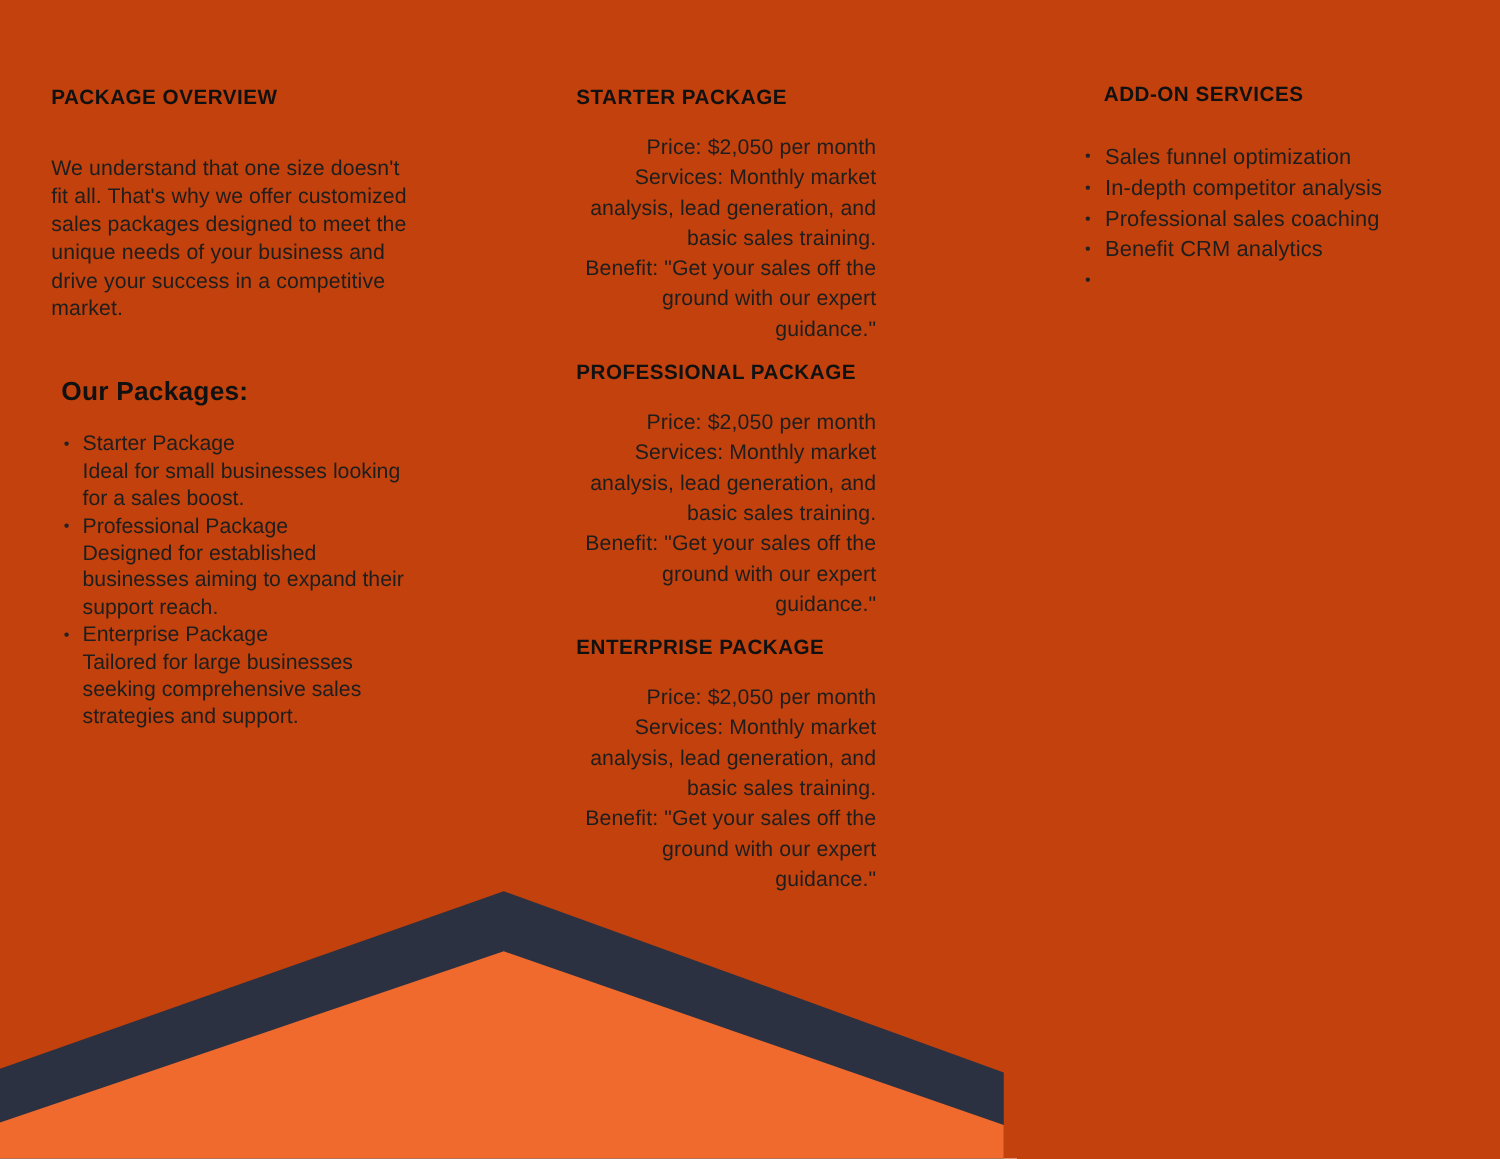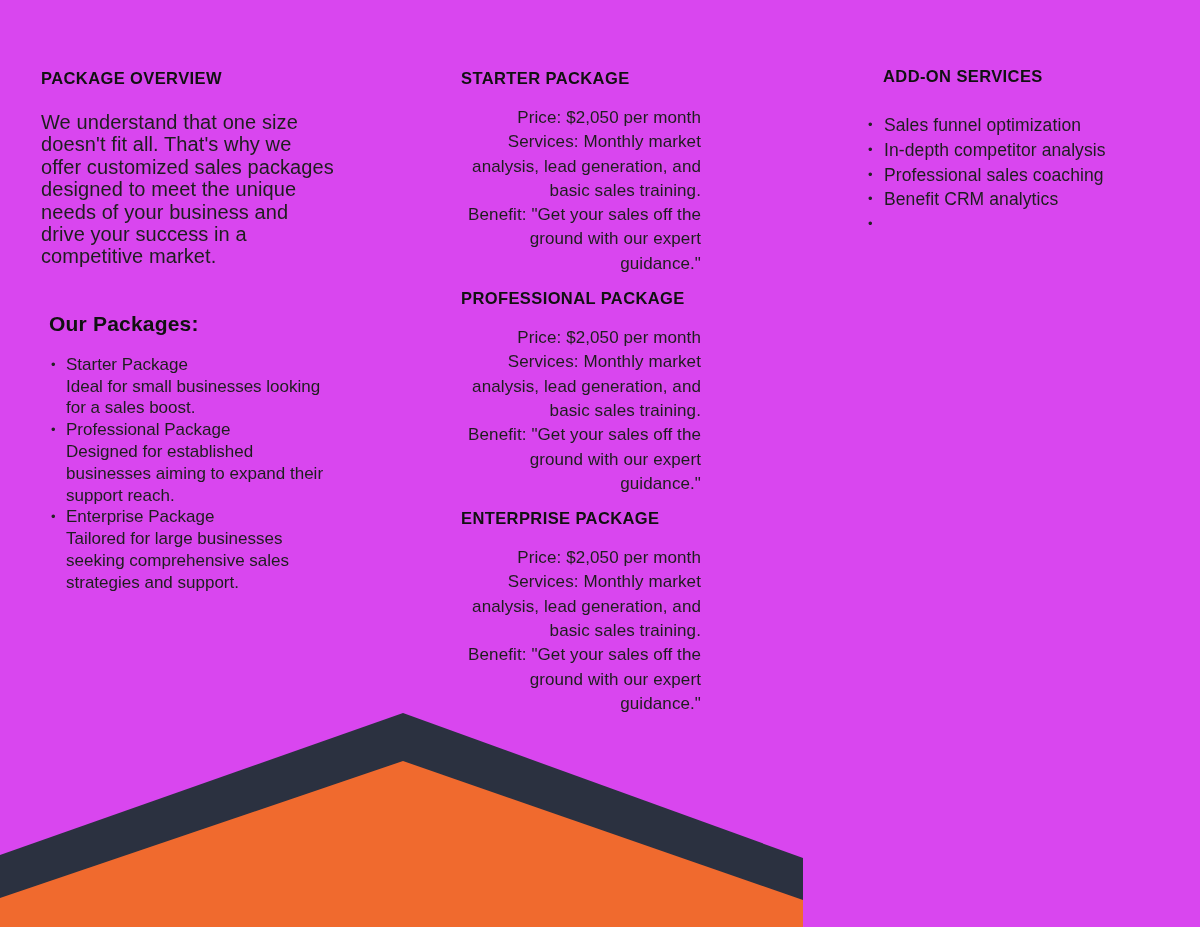--- a/index.html
+++ b/index.html
@@ -4,21 +4,21 @@
 <style>
   html, body {
     margin: 0;
     padding: 0;
     background: #ffffff;
   }
   #canvas {
     position: relative;
     width: 1200px;
     height: 927px;
-    background: #d946ef;
+    background: #c2410c;
     overflow: hidden;
     font-family: "Liberation Sans", "DejaVu Sans", sans-serif;
     color: #1e1e1e;
   }
 
   
   .col { position: absolute; }
   #col-left  { left: 41px;  top: 66px; width: 294px; }
   #col-mid   { left: 461px; top: 66px; width: 240px; }
   #col-right { left: 868px; top: 64px; width: 285px; }
@@ -26,22 +26,22 @@
   .heading {
     font-size: 16.5px;
     font-weight: 700;
     color: #111111;
     letter-spacing: 0.4px;
     line-height: 24px;
   }
 
   
   #intro-paragraph {
-    margin-top: 21px;
-    font-size: 20px;
+    margin-top: 34px;
+    font-size: 17px;
     line-height: 22.4px;
     letter-spacing: 0.1px;
   }
   #our-packages-subheading {
     margin-top: 44px;
     padding-left: 8px;
     font-size: 21px;
     font-weight: 700;
     color: #111111;
     letter-spacing: 0.2px;

